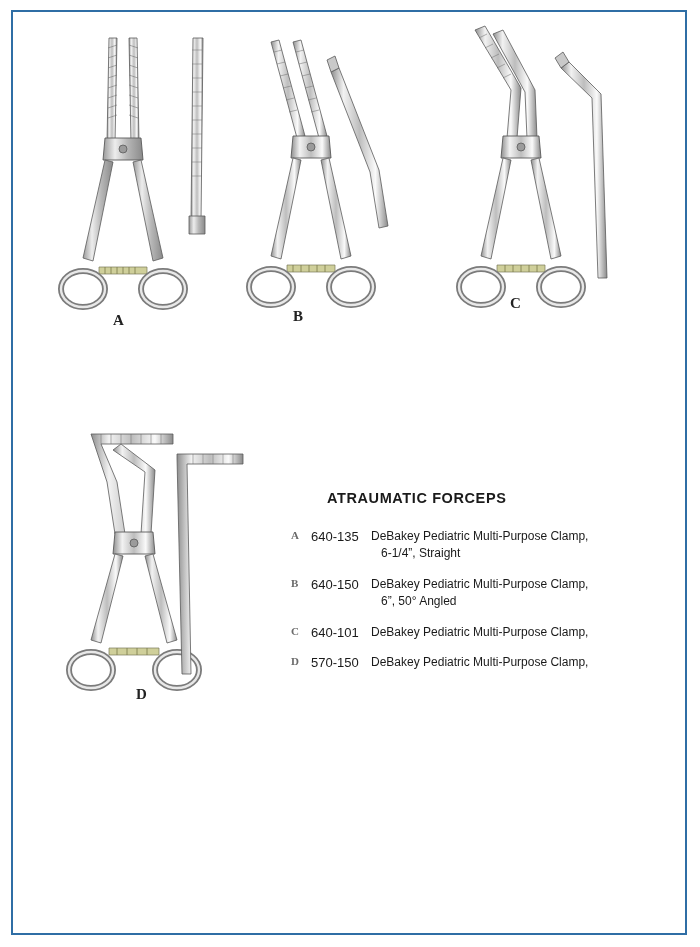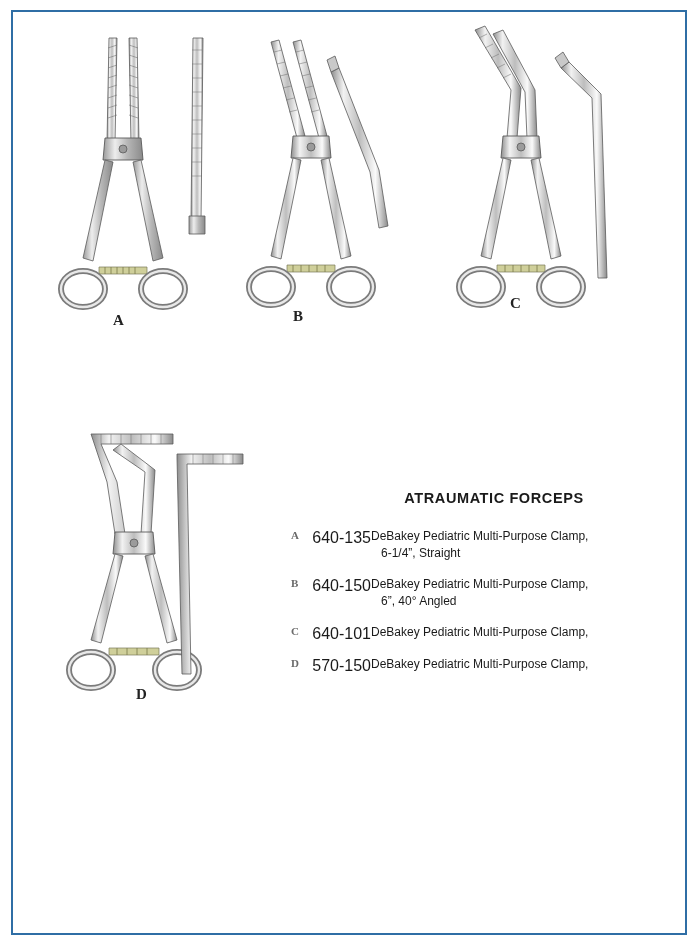--- a/index.html
+++ b/index.html
@@ -53,44 +53,43 @@
     left: 278px;
     top: 478px;
     width: 370px;
   }
   .info-title {
     font-family: "Liberation Sans", sans-serif;
     font-size: 14.5px;
     font-weight: bold;
     letter-spacing: 0.6px;
     color: #1a1a1a;
-    text-align: center;
+    text-align: left;
     margin: 0 0 22px 36px;
   }
   .cat-row {
     display: flex;
     align-items: flex-start;
     margin-bottom: 13px;
   }
   .cat-letter {
     width: 20px;
     flex: 0 0 20px;
     font-family: "Liberation Serif", serif;
     font-size: 11px;
     font-weight: bold;
     color: #6b6b6b;
     padding-top: 1px;
   }
   .cat-code {
     width: 60px;
     flex: 0 0 60px;
-    font-size: 16px;
+    font-size: 13px;
     color: #1a1a1a;
     padding-top: 1px;
-    text-align: right;
   }
   .cat-desc {
     font-size: 12px;
     color: #1a1a1a;
     line-height: 1.45;
   }
   .cat-desc .line2 {
     display: block;
     padding-left: 10px;
   }
@@ -336,21 +335,21 @@
           <span>DeBakey  Pediatric Multi-Purpose Clamp,</span>
           <span class="line2">6-1/4”, Straight</span>
         </div>
       </div>
 
       <div class="cat-row">
         <div class="cat-letter">B</div>
         <div class="cat-code">640-150</div>
         <div class="cat-desc">
           <span>DeBakey  Pediatric Multi-Purpose Clamp,</span>
-          <span class="line2">6”, 40° Angled</span>
+          <span class="line2">6”, 50° Angled</span>
         </div>
       </div>
 
       <div class="cat-row">
         <div class="cat-letter">C</div>
         <div class="cat-code">640-101</div>
         <div class="cat-desc">
           <span>DeBakey  Pediatric Multi-Purpose Clamp,</span>
         </div>
       </div>

